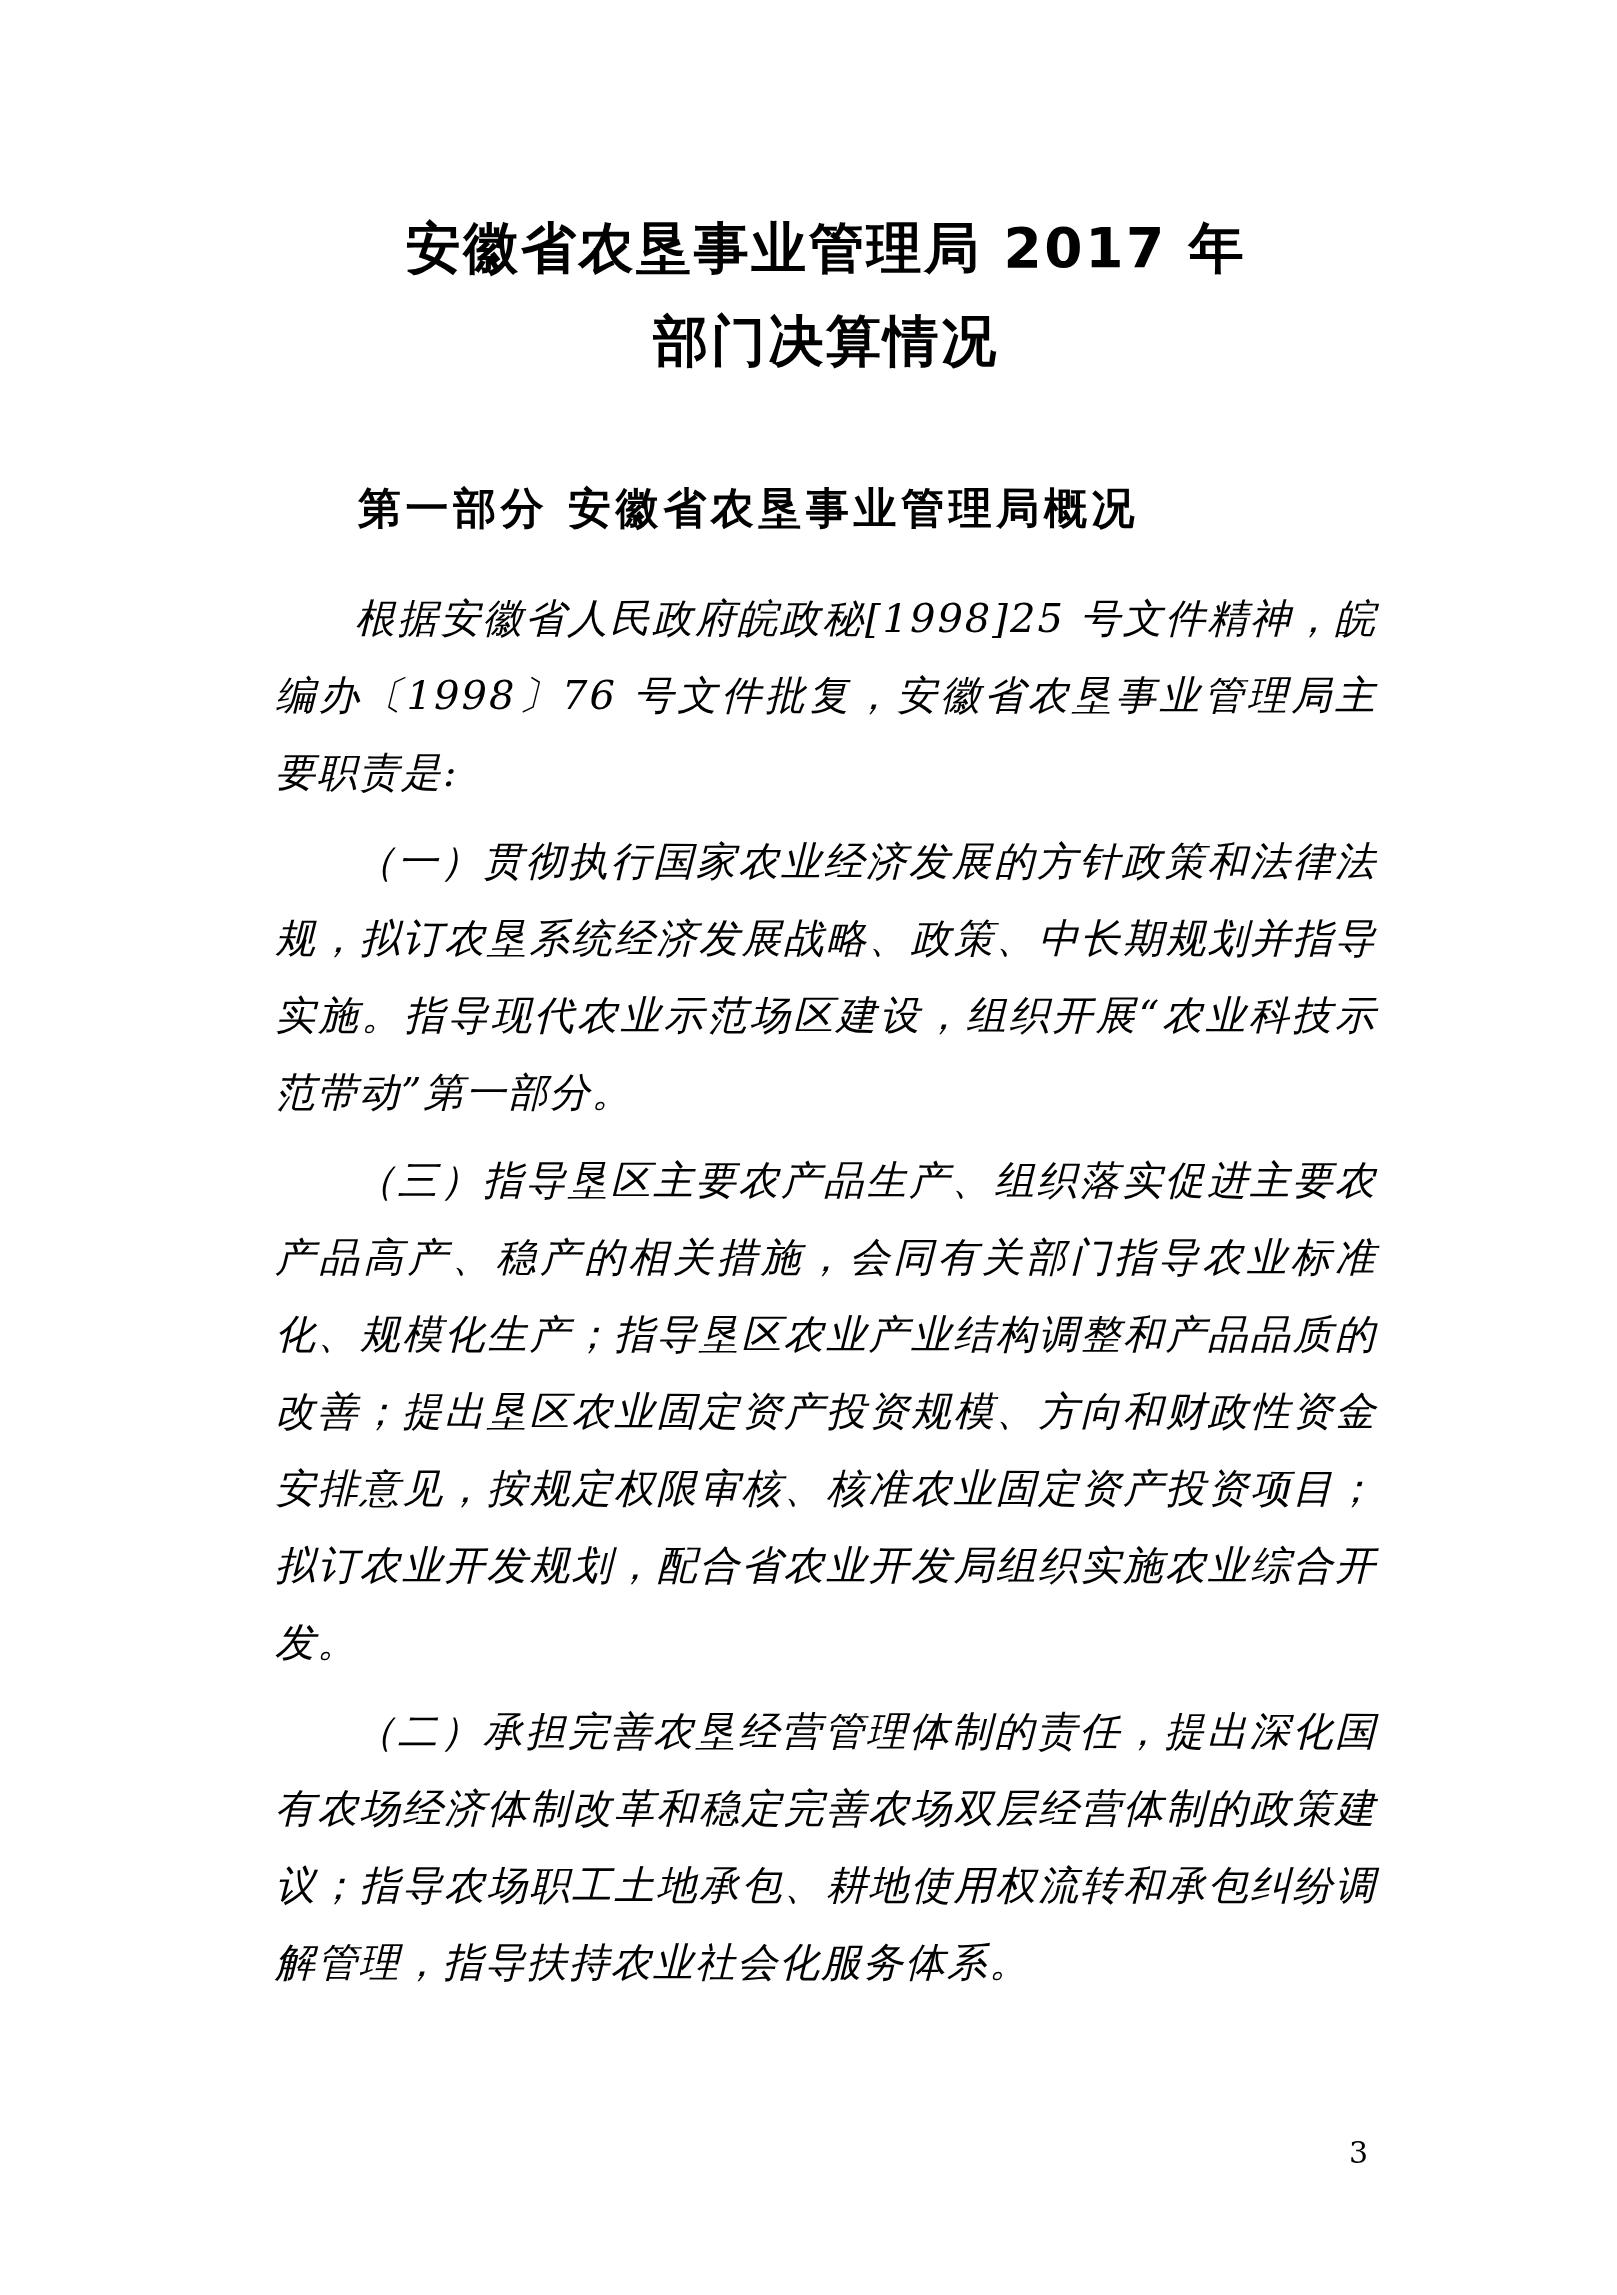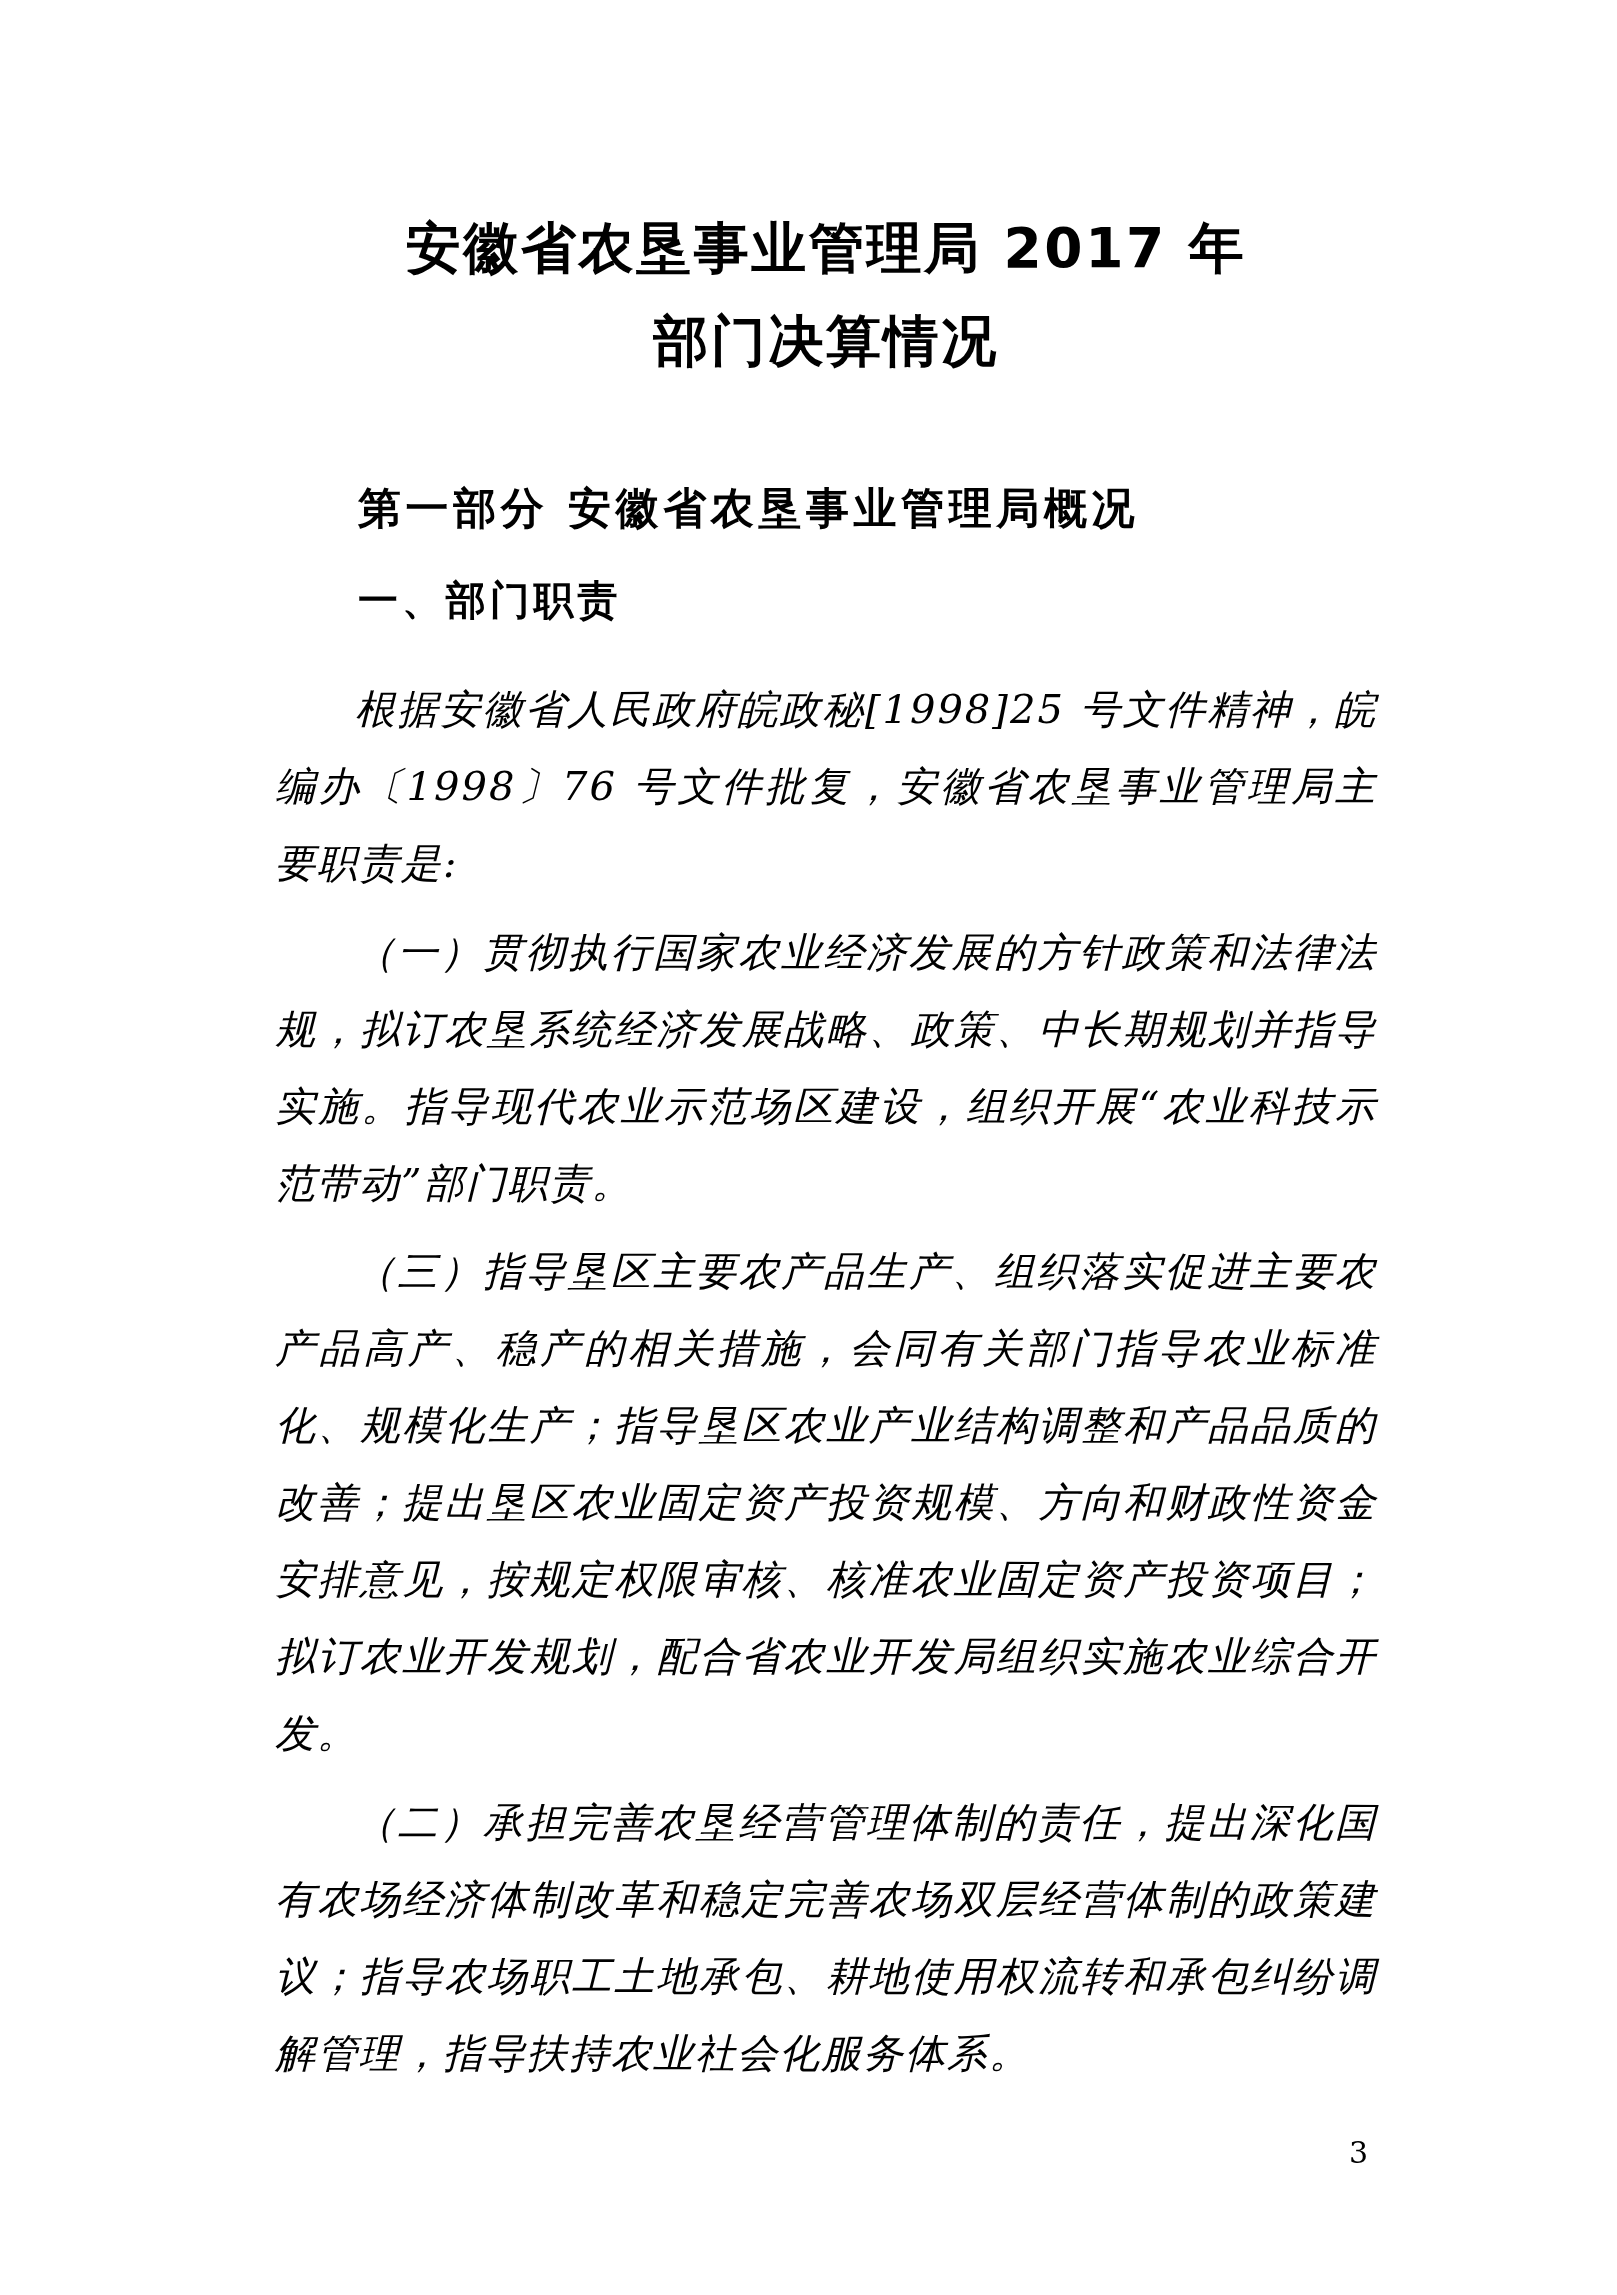--- a/index.html
+++ b/index.html
@@ -87,25 +87,24 @@
 <div class="page">
   <div class="content">
 
     <h1 class="doc-title">
       <span class="title-line">安徽省农垦事业管理局 2017 年</span>
       <span class="title-line">部门决算情况</span>
     </h1>
 
     <h2 class="part-heading">第一部分 安徽省农垦事业管理局概况</h2>
 
-    <h3 class="section-heading">一、部门职责</h3>
 
     <p class="body-para first">根据安徽省人民政府皖政秘[1998]25 号文件精神，皖编办〔1998〕76 号文件批复，安徽省农垦事业管理局主要职责是:</p>
 
-    <p class="body-para">（一）贯彻执行国家农业经济发展的方针政策和法律法规，拟订农垦系统经济发展战略、政策、中长期规划并指导实施。指导现代农业示范场区建设，组织开展“农业科技示范带动”部门职责。</p>
+    <p class="body-para">（一）贯彻执行国家农业经济发展的方针政策和法律法规，拟订农垦系统经济发展战略、政策、中长期规划并指导实施。指导现代农业示范场区建设，组织开展“农业科技示范带动”第一部分。</p>
 
     <p class="body-para">（三）指导垦区主要农产品生产、组织落实促进主要农产品高产、稳产的相关措施，会同有关部门指导农业标准化、规模化生产；指导垦区农业产业结构调整和产品品质的改善；提出垦区农业固定资产投资规模、方向和财政性资金安排意见，按规定权限审核、核准农业固定资产投资项目；拟订农业开发规划，配合省农业开发局组织实施农业综合开发。</p>
 
     <p class="body-para">（二）承担完善农垦经营管理体制的责任，提出深化国有农场经济体制改革和稳定完善农场双层经营体制的政策建议；指导农场职工土地承包、耕地使用权流转和承包纠纷调解管理，指导扶持农业社会化服务体系。</p>
 
   </div>
 
   <div class="page-number">3</div>
 </div>
 

